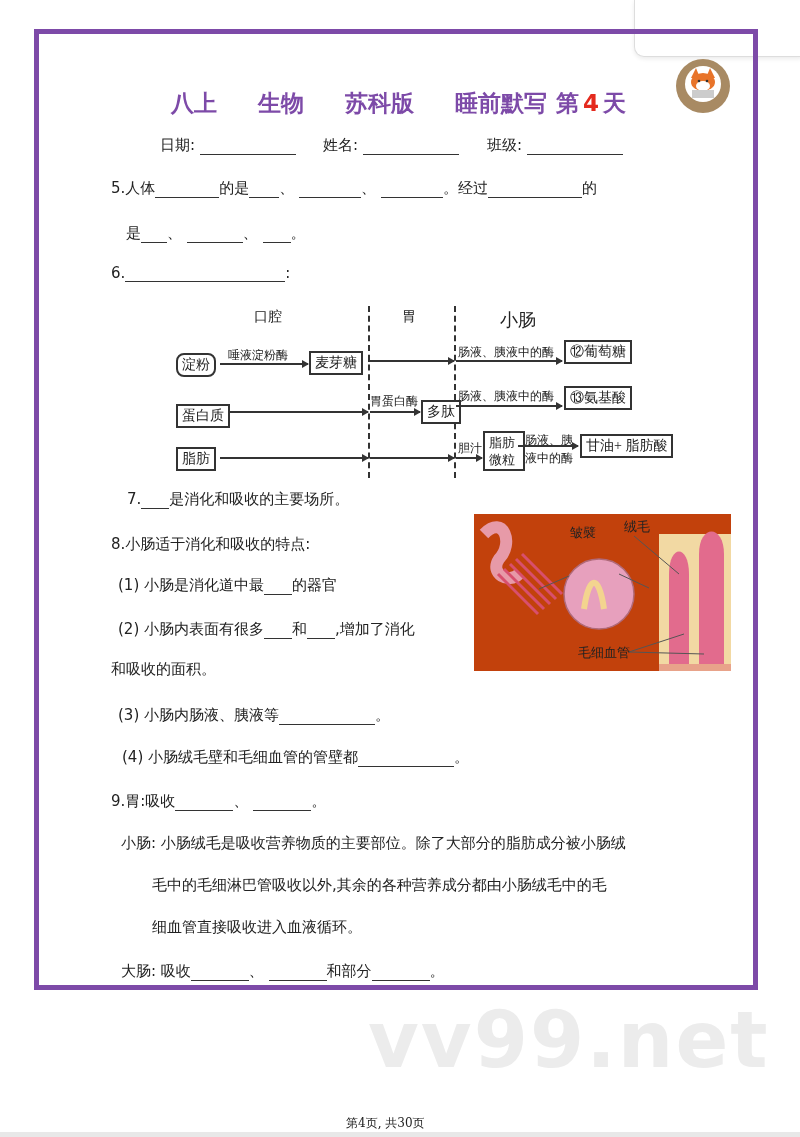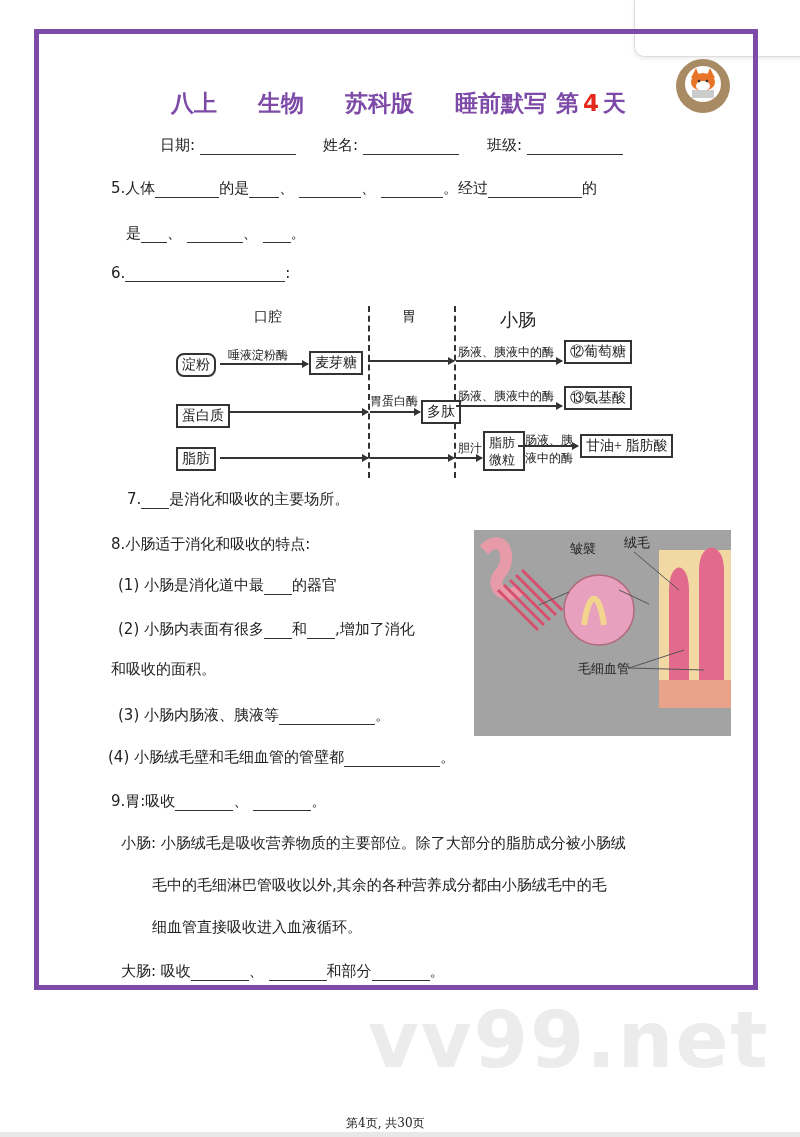--- a/index.html
+++ b/index.html
@@ -12,21 +12,21 @@
   .day{position:absolute;left:556px;top:88px;font-weight:bold;font-size:23px;color:#7d4aa8;}
   .info{position:absolute;top:136px;font-size:15px;}
   .blank{display:inline-block;border-bottom:1px solid #333;vertical-align:bottom;height:16px;}
   .line{position:absolute;font-size:15px;white-space:nowrap;}
   .diagram{position:absolute;left:170px;top:300px;width:470px;height:180px;font-family:Liberation Serif, serif;}
   .box{position:absolute;border:2px solid #333;background:#fff;font-size:14px;line-height:18px;padding:1px 4px;white-space:nowrap;}
   .lbl{position:absolute;font-size:12px;white-space:nowrap;}
   .hline{position:absolute;height:1.5px;background:#333;}
   .arrow::after{content:"";position:absolute;right:-1px;top:-3px;border-left:7px solid #333;border-top:4px solid transparent;border-bottom:4px solid transparent;}
   .vdash{position:absolute;top:6px;height:172px;border-left:2px dashed #333;}
-  .figure{position:absolute;left:474px;top:514px;width:257px;height:206px;background:#a3a3a3;overflow:hidden;margin-top:16px;}
+  .figure{position:absolute;left:474px;top:514px;width:257px;height:157px;background:#c2410c;overflow:hidden;}
   .watermark{position:absolute;left:368px;top:995px;font-size:78px;font-weight:bold;color:#ececec;letter-spacing:2px;font-family:"DejaVu Sans",sans-serif;}
   .pagenum{position:absolute;left:346px;top:1115px;font-size:12px;font-family:"DejaVu Serif","Liberation Serif",serif;}
   .bottombar{position:absolute;left:0;top:1132px;width:800px;height:5px;background:#e8e8e8;}
 </style>
 </head>
 <body>
 
 <div class="popup"></div>
 
 <div class="frame"></div>
@@ -104,21 +104,21 @@
 
 <div class="line" style="left:127px;top:490px;">
   <span>7.</span><span class="blank" style="width:28px;"></span><span>是消化和吸收的主要场所。</span>
 </div>
 
 <div class="line" style="left:111px;top:535px;">8.小肠适于消化和吸收的特点:</div>
 <div class="line" style="left:118px;top:576px;"><span>(1) 小肠是消化道中最</span><span class="blank" style="width:28px;"></span><span>的器官</span></div>
 <div class="line" style="left:118px;top:620px;"><span>(2) 小肠内表面有很多</span><span class="blank" style="width:28px;"></span><span>和</span><span class="blank" style="width:28px;"></span><span>,增加了消化</span></div>
 <div class="line" style="left:111px;top:660px;">和吸收的面积。</div>
 <div class="line" style="left:118px;top:706px;"><span>(3) 小肠内肠液、胰液等</span><span class="blank" style="width:96px;"></span><span>。</span></div>
-<div class="line" style="left:108px;top:748px;text-align:right;"><span>(4) 小肠绒毛壁和毛细血管的管壁都</span><span class="blank" style="width:96px;"></span><span>。</span></div>
+<div class="line" style="left:122px;top:748px;text-align:right;"><span>(4) 小肠绒毛壁和毛细血管的管壁都</span><span class="blank" style="width:96px;"></span><span>。</span></div>
 
 <div class="figure">
   <svg width="257" height="178" viewBox="0 0 257 178">
     <path d="M10,20 C30,0 40,30 25,45 C15,60 35,70 45,60" stroke="#e79aa8" stroke-width="12" fill="none"></path>
     <g stroke="#d84f6d" stroke-width="3">
       <line x1="30" y1="55" x2="70" y2="95"></line>
         <line x1="36" y1="50" x2="76" y2="90"></line>
         <line x1="42" y1="45" x2="82" y2="85"></line>
         <line x1="48" y1="40" x2="88" y2="80"></line>
         <line x1="24" y1="60" x2="64" y2="100"></line>

